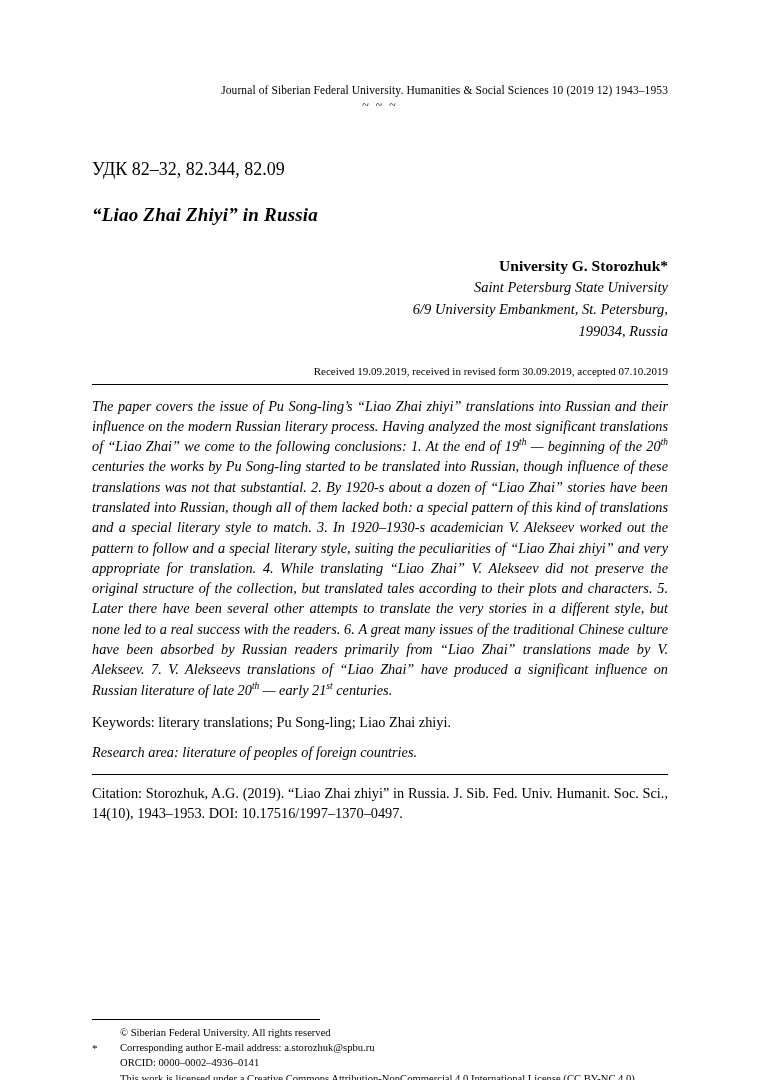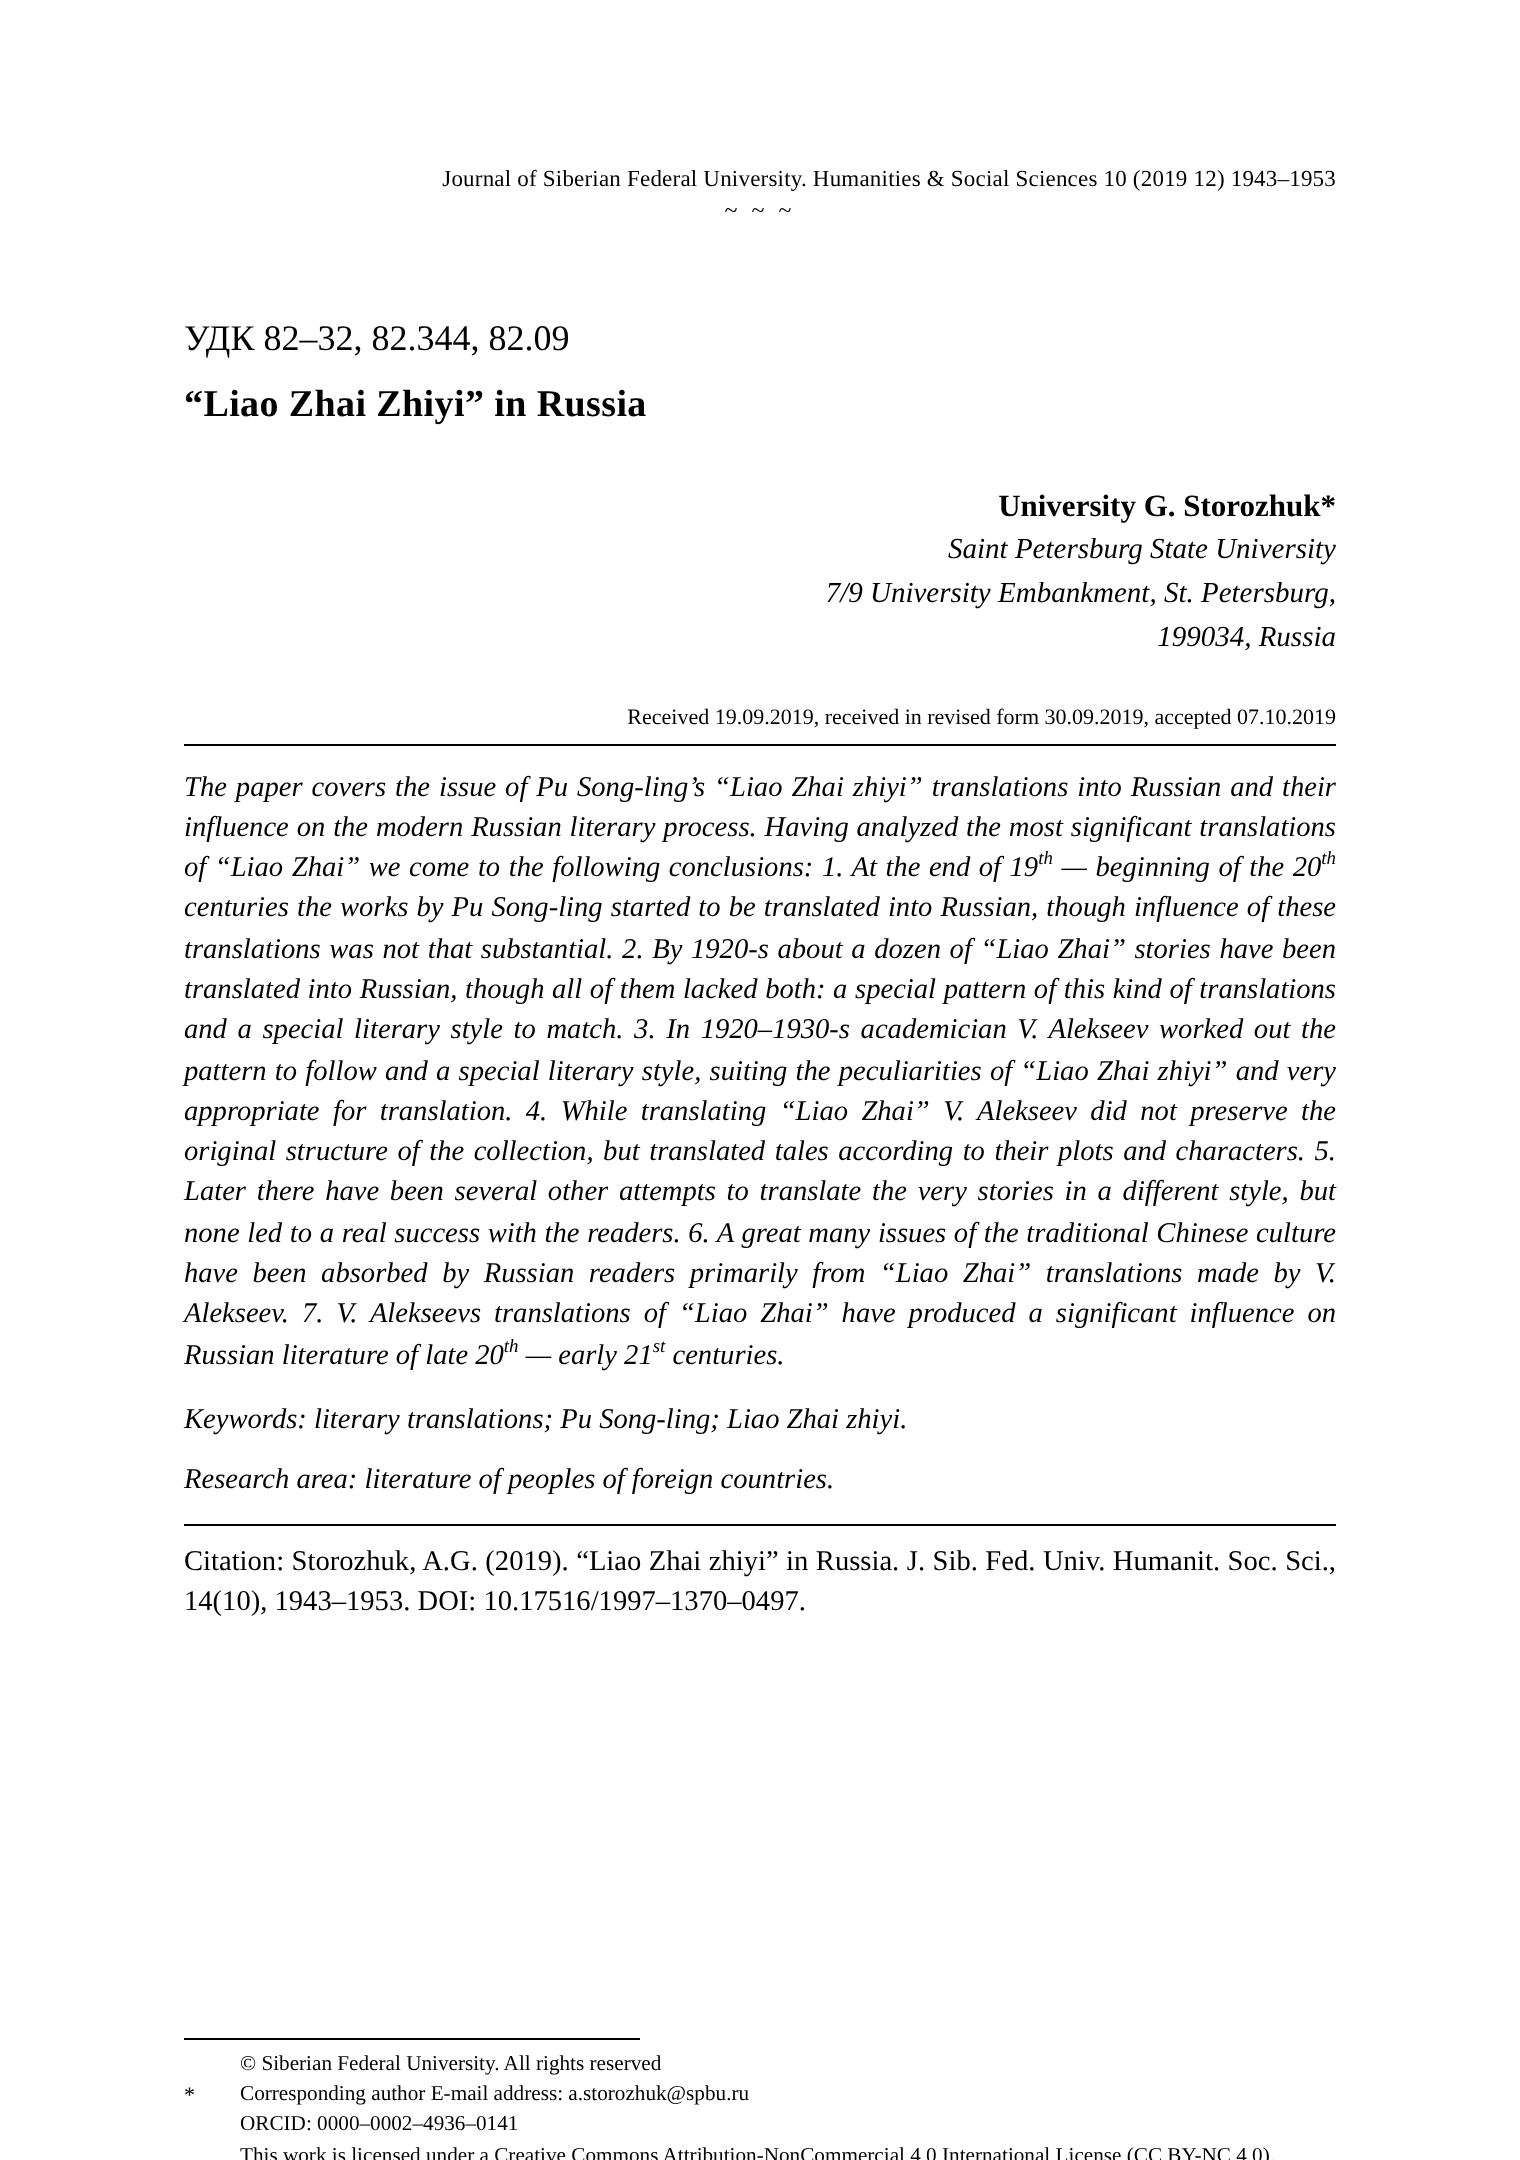--- a/index.html
+++ b/index.html
@@ -33,24 +33,25 @@
     font-size: 12px;
     letter-spacing: 2px;
     margin-top: 2px;
     color: #000;
   }
   .udc {
     margin-top: 46px;
     font-size: 18px;
   }
   .title {
-    margin-top: 12px;
+    margin-top: 24px;
     font-size: 19px;
     font-weight: bold;
     letter-spacing: 0.2px;
+    font-style: italic;
   }
   .author-block {
     margin-top: 28px;
     text-align: right;
     line-height: 1.5;
   }
   .author-name {
     font-size: 15.5px;
     font-weight: bold;
   }
@@ -72,21 +73,20 @@
   .abstract {
     margin-top: 11px;
     font-size: 14.3px;
     font-style: italic;
     text-align: justify;
     line-height: 1.42;
   }
   .keywords {
     margin-top: 14px;
     font-size: 14.3px;
-    font-style: italic;
   }
   .research-area {
     margin-top: 13px;
     font-size: 14.3px;
     font-style: italic;
   }
   .citation-rule {
     border: 0;
     border-top: 1px solid #000;
     margin: 13px 0 0 0;
@@ -136,21 +136,21 @@
   <div class="journal-header">Journal of Siberian Federal University. Humanities &amp; Social Sciences 10 (2019 12) 1943–1953</div>
   <div class="tilde-row">~ ~ ~</div>
 
   <div class="udc">УДК 82–32, 82.344, 82.09</div>
 
   <h1 class="title">“Liao Zhai Zhiyi” in Russia</h1>
 
   <div class="author-block">
     <div class="author-name">University G. Storozhuk*</div>
     <div class="affiliation">Saint Petersburg State University</div>
-    <div class="affiliation">7/9 University Embankment, St. Petersburg,</div>
+    <div class="affiliation">6/9 University Embankment, St. Petersburg,</div>
     <div class="affiliation">199034, Russia</div>
   </div>
 
   <div class="dates">Received 19.09.2019, received in revised form 30.09.2019, accepted 07.10.2019</div>
 
   <hr class="rule">
 
   <div class="abstract"><span>The paper covers the issue of Pu Song-ling’s “Liao Zhai zhiyi” translations into Russian and their influence on the modern Russian literary process. Having analyzed the most significant translations of “Liao Zhai” we come to the following conclusions: 1. At the end of 19</span><sup>th</sup><span> — beginning of the 20</span><sup>th</sup><span> centuries the works by Pu Song-ling started to be translated into Russian, though influence of these translations was not that substantial. 2. By 1920-s about a dozen of “Liao Zhai” stories have been translated into Russian, though all of them lacked both: a special pattern of this kind of translations and a special literary style to match. 3. In 1920–1930-s academician V. Alekseev worked out the pattern to follow and a special literary style, suiting the peculiarities of “Liao Zhai zhiyi” and very appropriate for translation. 4. While translating “Liao Zhai” V. Alekseev did not preserve the original structure of the collection, but translated tales according to their plots and characters. 5. Later there have been several other attempts to translate the very stories in a different style, but none led to a real success with the readers. 6. A great many issues of the traditional Chinese culture have been absorbed by Russian readers primarily from “Liao Zhai” translations made by V. Alekseev. 7. V. Alekseevs translations of “Liao Zhai” have produced a significant influence on Russian literature of late 20</span><sup>th</sup><span> — early 21</span><sup>st</sup><span> centuries.</span></div>
 
   <div class="keywords">Keywords: literary translations; Pu Song-ling; Liao Zhai zhiyi.</div>

